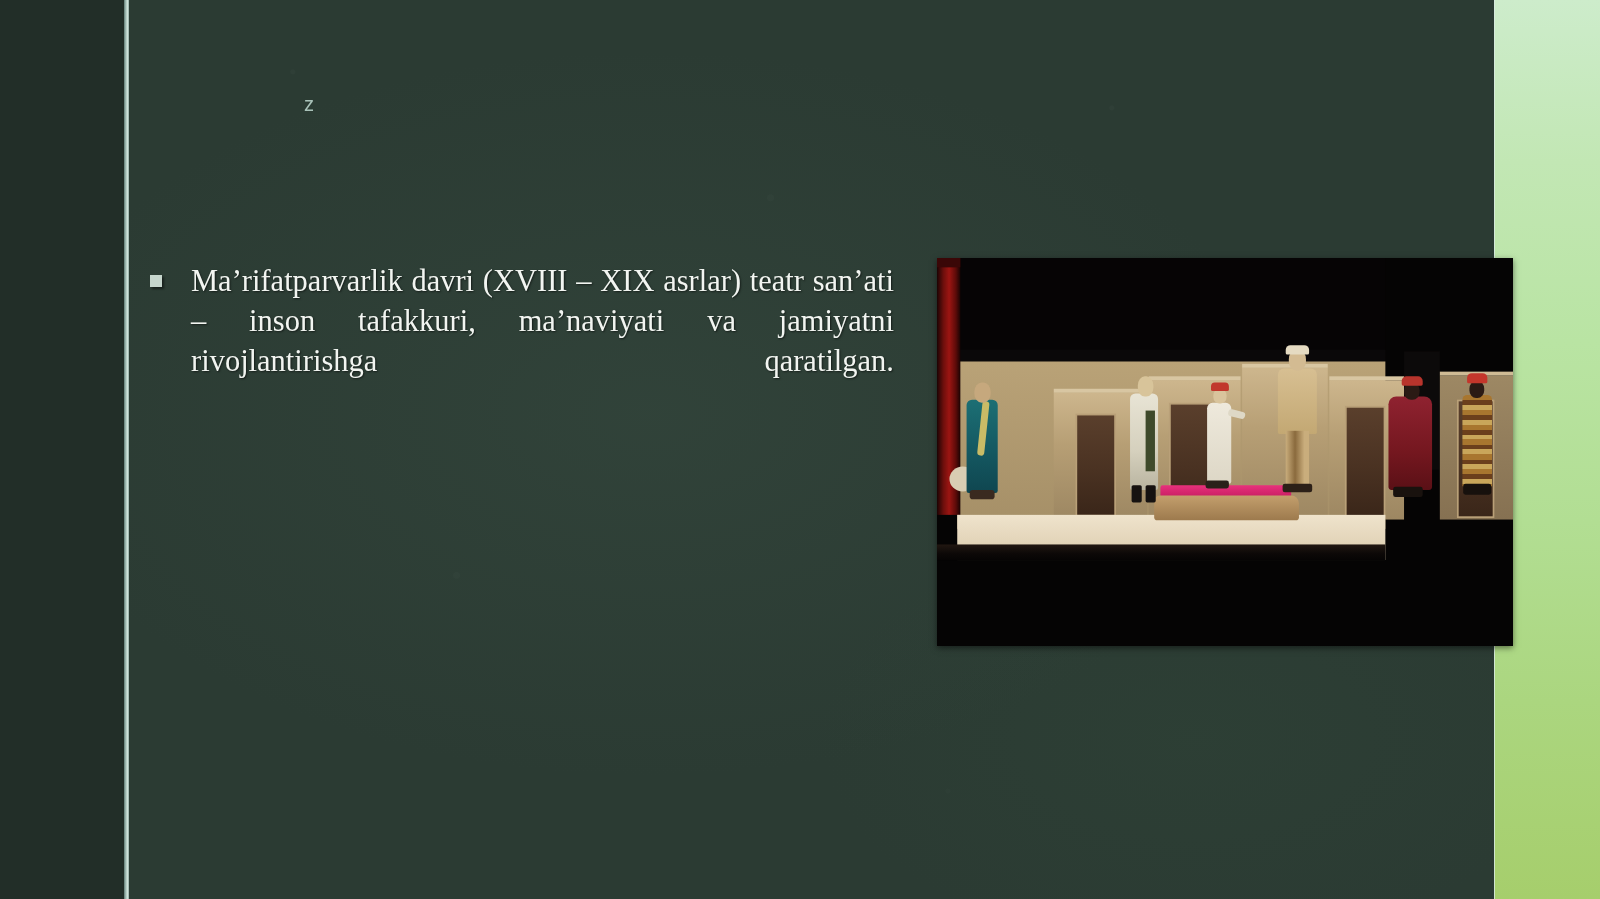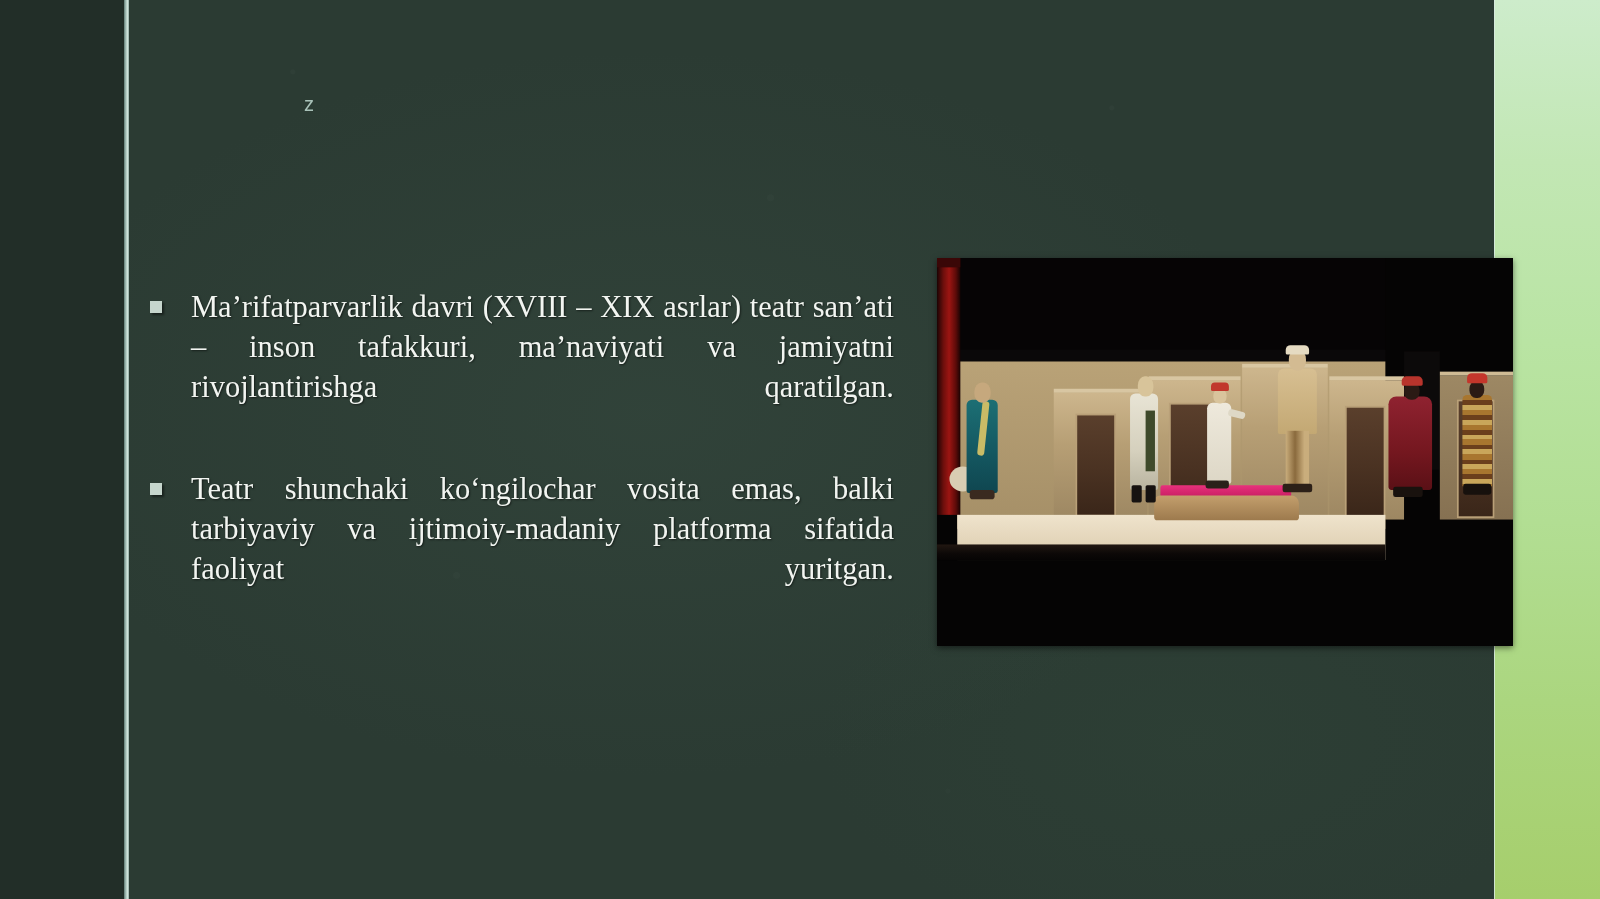--- a/index.html
+++ b/index.html
@@ -81,21 +81,20 @@
     font-size:20px;
     color:#a9c2b9;
     letter-spacing:.5px;
   }
 
   
   .bullets {
     position:absolute;
     left:146px; top:262px;
     width:748px;
-    margin-top:26px;
   }
   .bullet-row {
     position:relative;
     padding-left:45px;
     margin-bottom:22px;
   }
   .bullet-row:last-child { margin-bottom:0; }
 
   .bullet-sq {
     position:absolute;
@@ -255,24 +254,20 @@
   <div class="z-mark">z</div>
 
   <div class="bullets">
 
     <div class="bullet-row">
       <span class="bullet-sq"></span>
       <div class="bullet-text">Ma’rifatparvarlik davri (XVIII – XIX asrlar) teatr san’ati – inson tafakkuri, ma’naviyati va jamiyatni rivojlantirishga qaratilgan.</div>
     </div>
 
 
-    <div class="bullet-row">
-      <span class="bullet-sq"></span>
-      <div class="bullet-text">Teatr shunchaki ko‘ngilochar vosita emas, balki tarbiyaviy va ijtimoiy-madaniy platforma sifatida faoliyat yuritgan.</div>
-    </div>
 
   </div>
 
   <div class="photo">
     <div class="stage-inner">
 
       <div class="ph stage-void"></div>
 
       <div class="ph facade-band"></div>
 

